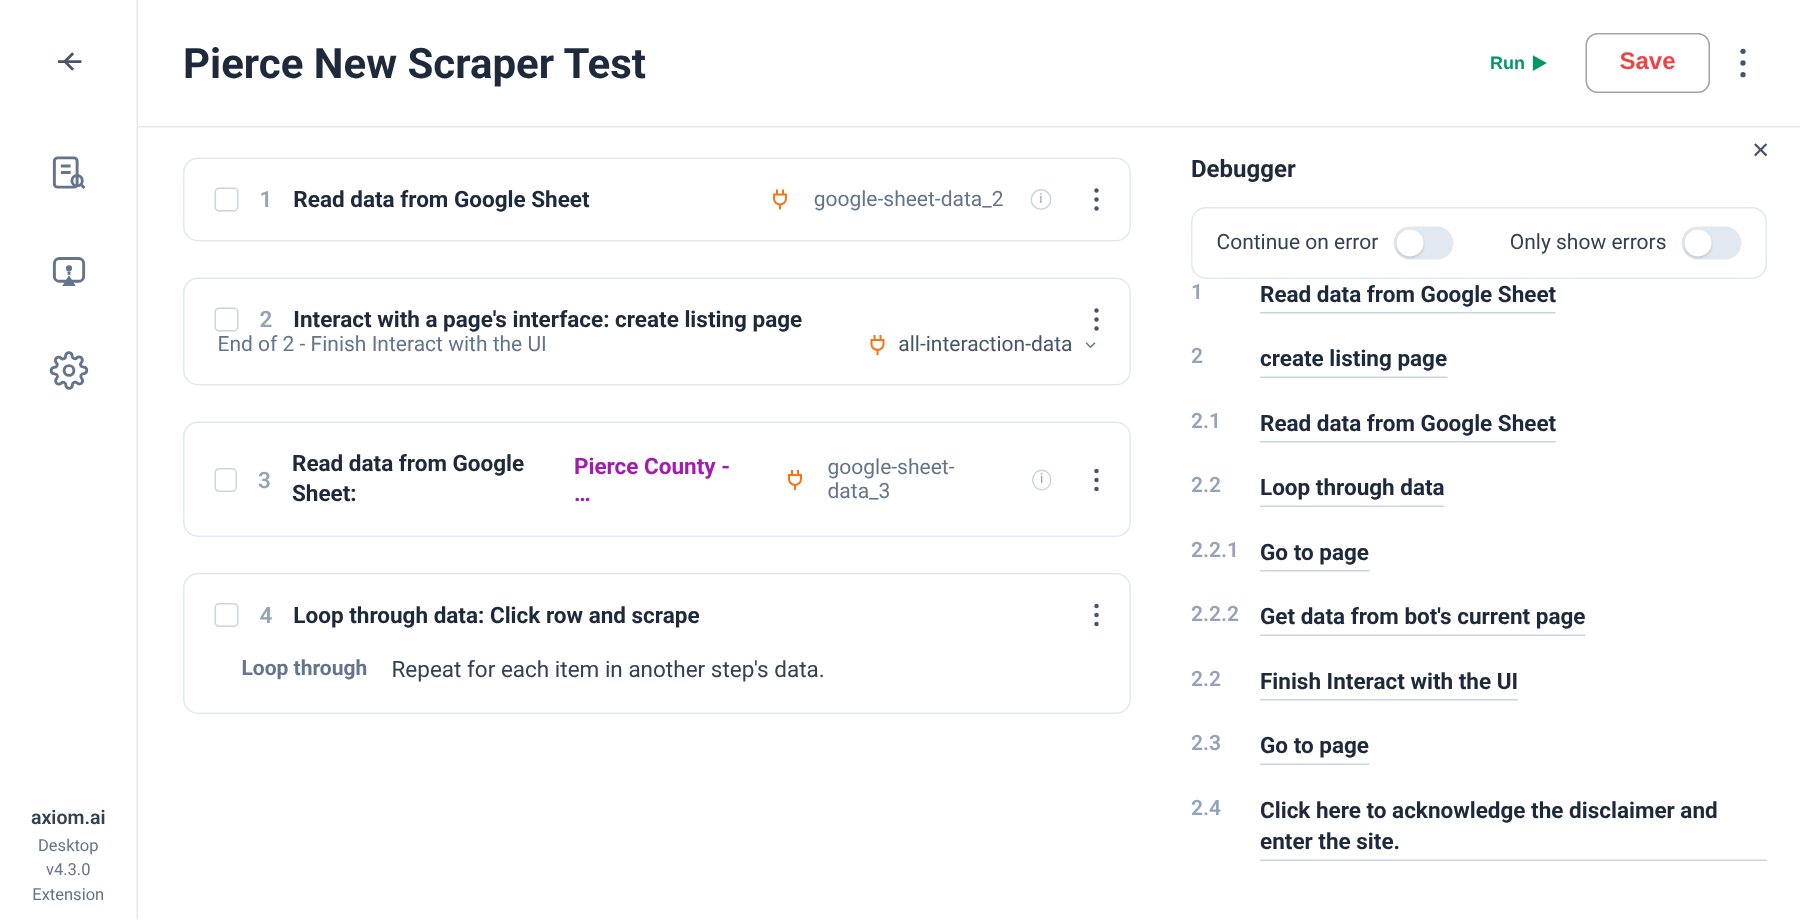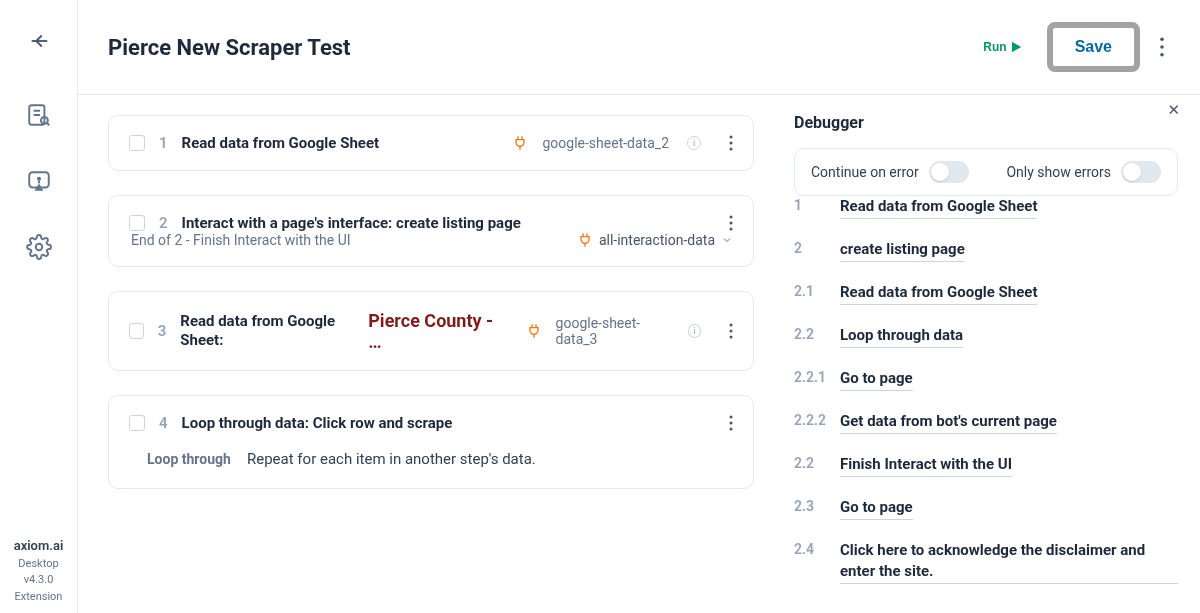--- a/index.html
+++ b/index.html
@@ -1,39 +1,39 @@
 <!DOCTYPE html>
 <html><head>
 <meta charset="utf-8">
 <style>
 * { box-sizing: border-box; margin: 0; padding: 0; }
 body { font-family: -apple-system, BlinkMacSystemFont, "Segoe UI", Roboto, sans-serif; color: #1e293b; background: #fff; width: 1200px; height: 613px; overflow: hidden; }
 
 .app { display: flex; height: 100%; }
-.sidebar { width: 78px; border-right: 1px solid #e5e7eb; display: flex; flex-direction: column; align-items: center; padding-top: 30px; justify-content: space-between; }
+.sidebar { width: 92px; border-right: 1px solid #e5e7eb; display: flex; flex-direction: column; align-items: center; padding-top: 30px; justify-content: space-between; }
 .sidebar-back { margin-bottom: 50px; cursor: pointer; }
 .sidebar-icon { margin-bottom: 40px; cursor: pointer; color: #64748b; }
 .sidebar-footer { margin-top: auto; text-align: center; font-size: 11px; color: #64748b; padding-bottom: 8px; line-height: 1.5; }
 .sidebar-footer .brand { font-size: 13px; font-weight: 600; color: #334155; }
 
 .main { flex: 1; display: flex; flex-direction: column; }
 .topbar { display: flex; align-items: center; padding: 22px 30px; border-bottom: 1px solid #e5e7eb; }
-.title { font-size: 22px; font-weight: 700; color: #1e293b; flex: 1; }
+.title { font-size: 28px; font-weight: 700; color: #1e293b; flex: 1; }
 .run-btn { display: flex; align-items: center; gap: 2px; color: #059669; font-weight: 700; font-size: 12px; background: none; border: none; cursor: pointer; padding: 10px 14px; }
-.save-btn { border: 6px solid #a3a3a3; border-radius: 8px; padding: 10px 22px; font-weight: 700; font-size: 16px; color: #0369a1; background: #fff; cursor: pointer; margin-left: 10px; }
+.save-btn { border: 1px solid #a3a3a3; border-radius: 8px; padding: 10px 22px; font-weight: 700; font-size: 16px; color: #ef4444; background: #fff; cursor: pointer; margin-left: 10px; }
 .top-more { margin-left: 14px; cursor: pointer; color: #475569; }
 
 .body { display: flex; flex: 1; overflow: hidden; }
 .steps { flex: 1; padding: 20px 26px 20px 30px; overflow-y: auto; }
 .step-card { border: 1px solid #e2e8f0; border-radius: 10px; padding: 18px 20px; margin-bottom: 24px; }
 .step-row { display: flex; align-items: center; gap: 14px; }
 .checkbox { width: 16px; height: 16px; border: 1.5px solid #cbd5e1; border-radius: 3px; }
 .step-num { color: #94a3b8; font-weight: 600; font-size: 15px; }
 .step-label { font-weight: 700; font-size: 15px; color: #1e293b; }
-.step-sublabel { font-weight: 700; font-size: 18px; color: #7f1d1d; margin-left: 4px; }
+.step-sublabel { font-weight: 700; font-size: 15px; color: #a21caf; margin-left: 4px; }
 .spacer { flex: 1; }
 .plug { color: #f97316; }
 .data-tag { color: #64748b; font-size: 14px; }
 .info-circle { width: 14px; height: 14px; border: 1px solid #cbd5e1; border-radius: 50%; display: inline-flex; align-items: center; justify-content: center; font-size: 9px; color: #94a3b8; margin-left: 4px; }
 .vdots { color: #475569; cursor: pointer; }
 
 .inner-box { background: #f1f5f9; border-radius: 8px; padding: 22px 22px; margin: 20px 0 20px 0px; font-weight: 700; font-size: 14px; color: #334155; }
 .end-row { display: flex; align-items: center; gap: 10px; color: #64748b; font-size: 14px; padding-left: 2px; }
 .end-row .data-select { display: flex; align-items: center; gap: 6px; color: #475569; }
 .chev-down { display: inline-block; }

